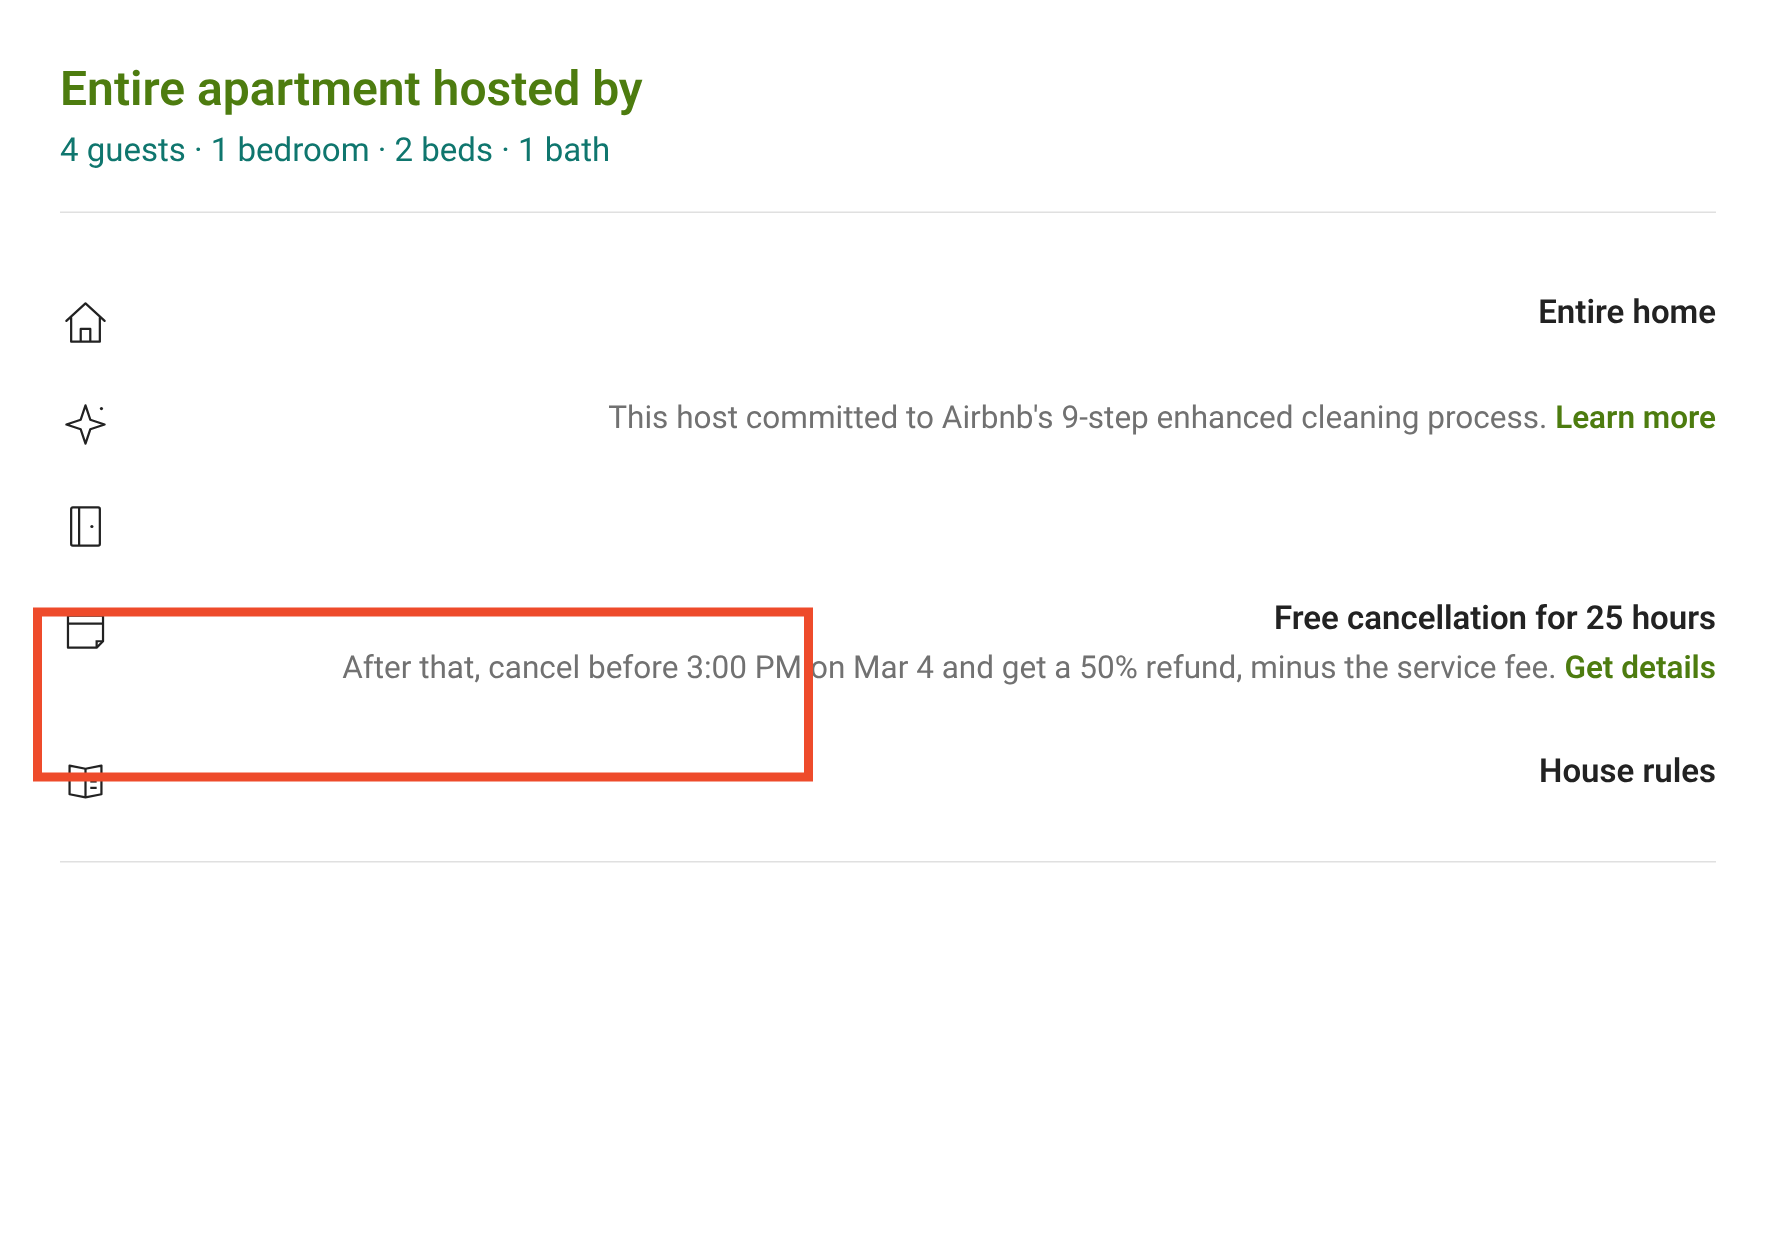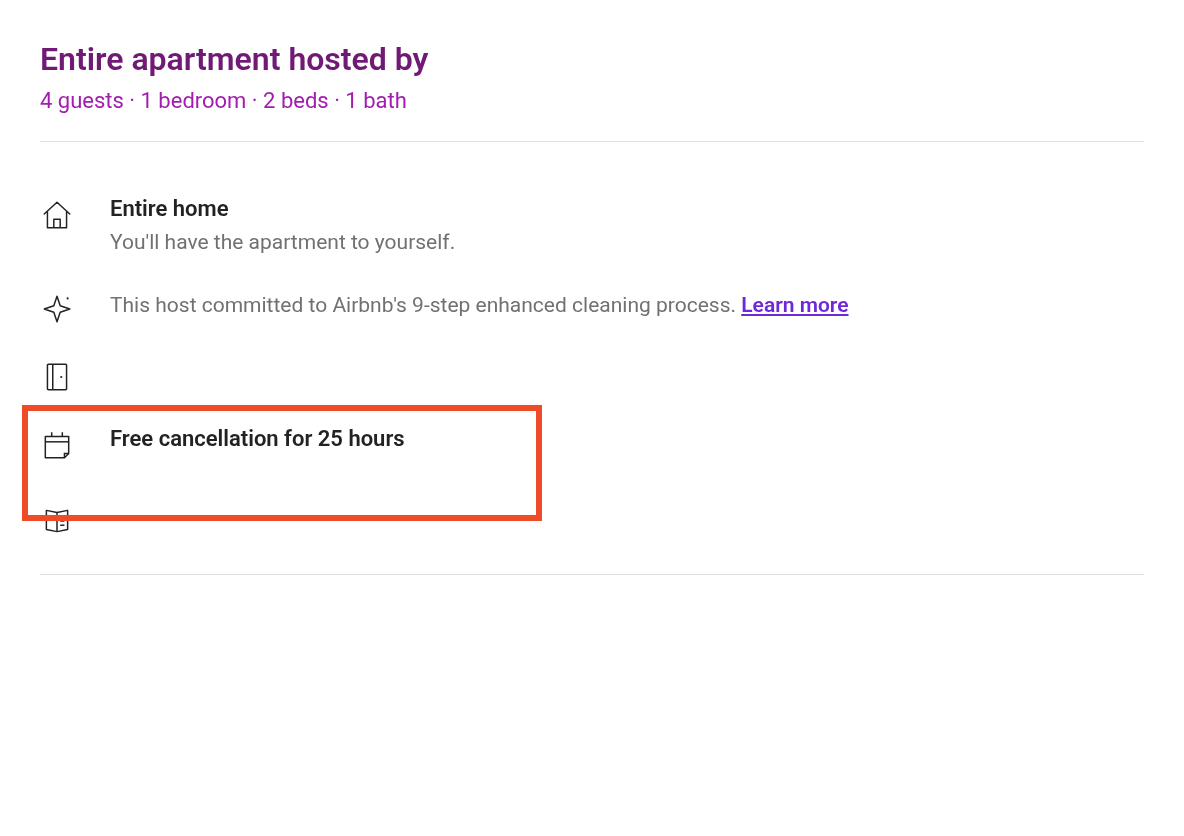--- a/index.html
+++ b/index.html
@@ -11,41 +11,42 @@
       height: 836px;
       padding: 40px 40px 0 40px;
     }
     .header {
       margin-bottom: 28px;
     }
     .title {
       font-size: 32px;
       font-weight: 600;
       line-height: 1.2;
-      color: #701a75;
+      color: #4d7c0f;
       margin-bottom: 10px;
     }
     .subtitle {
       font-size: 22px;
       font-weight: 400;
-      color: #a21caf;
+      color: #0f766e;
     }
     .divider {
       border: none;
       border-top: 1px solid #e0e0e0;
       margin: 0;
     }
     .features {
       padding-top: 50px;
     }
     .feature {
       display: flex;
       align-items: flex-start;
       padding: 4px 0 28px 0;
       gap: 36px;
+      text-align: right;
     }
     .feature-icon {
       width: 34px;
       height: 34px;
       flex-shrink: 0;
       margin-top: 2px;
     }
     .feature-icon svg {
       width: 34px;
       height: 34px;
@@ -61,23 +62,22 @@
       font-weight: 600;
       color: #222;
       margin-bottom: 6px;
     }
     .feature-desc {
       font-size: 21px;
       color: #717171;
       line-height: 1.45;
     }
     .link {
-      color: #6d28d9;
+      color: #4d7c0f;
       font-weight: 600;
-      text-decoration: underline;
       cursor: pointer;
     }
     .highlight {
       border: 6px solid #ee4b2b;
       position: absolute;
       pointer-events: none;
     }
     .bottom-divider {
       border: none;
       border-top: 1px solid #e0e0e0;
@@ -97,21 +97,20 @@
 <div class="features">
 
   <div class="feature">
     <span class="feature-icon">
       <svg viewBox="0 0 32 32">
           <path d="M4 15 L16 4 L28 15 M7 13 V28 H25 V13 M13 28 V20 H19 V28" stroke-linejoin="round" stroke-linecap="round"></path>
         </svg>
     </span>
     <div class="feature-body">
       <div class="feature-title">Entire home</div>
-      <div class="feature-desc">You'll have the apartment to yourself.</div>
     </div>
   </div>
 
   <div class="feature">
     <span class="feature-icon">
       <svg viewBox="0 0 32 32">
           <path d="M16 4 L19 13 L28 16 L19 19 L16 28 L13 19 L4 16 L13 13 Z" stroke-linejoin="round"></path>
           <circle cx="26" cy="6" r="1" fill="#222" stroke="none"></circle>
         </svg>
     </span>
@@ -137,34 +136,38 @@
       <svg viewBox="0 0 32 32">
           <path d="M5 8 H27 V24 L23 28 H5 Z" stroke-linejoin="round"></path>
           <line x1="5" y1="13" x2="27" y2="13"></line>
           <line x1="11" y1="4" x2="11" y2="8"></line>
           <line x1="21" y1="4" x2="21" y2="8"></line>
           <path d="M27 24 H23 V28"></path>
         </svg>
     </span>
     <div class="feature-body">
       <div class="feature-title">Free cancellation for 25 hours</div>
+      <div class="feature-desc">
+        <span>After that, cancel before 3:00 PM on Mar 4 and get a 50% refund, minus the service fee. </span><a class="link">Get details</a>
+      </div>
     </div>
   </div>
 
   <div class="feature">
     <span class="feature-icon">
       <svg viewBox="0 0 32 32">
           <path d="M6 6 L16 8 L26 6 V24 L16 26 L6 24 Z" stroke-linejoin="round"></path>
           <line x1="16" y1="8" x2="16" y2="26"></line>
           <line x1="19" y1="12" x2="23" y2="12"></line>
           <line x1="19" y1="16" x2="23" y2="16"></line>
           <line x1="19" y1="20" x2="23" y2="20"></line>
         </svg>
     </span>
     <div class="feature-body">
+      <div class="feature-title">House rules</div>
     </div>
   </div>
 
 </div>
 
 <hr class="bottom-divider">
 
 <div class="highlight" style="left:22px; top:405px; width:520px; height:116px;"></div>
 
 </body></html>

